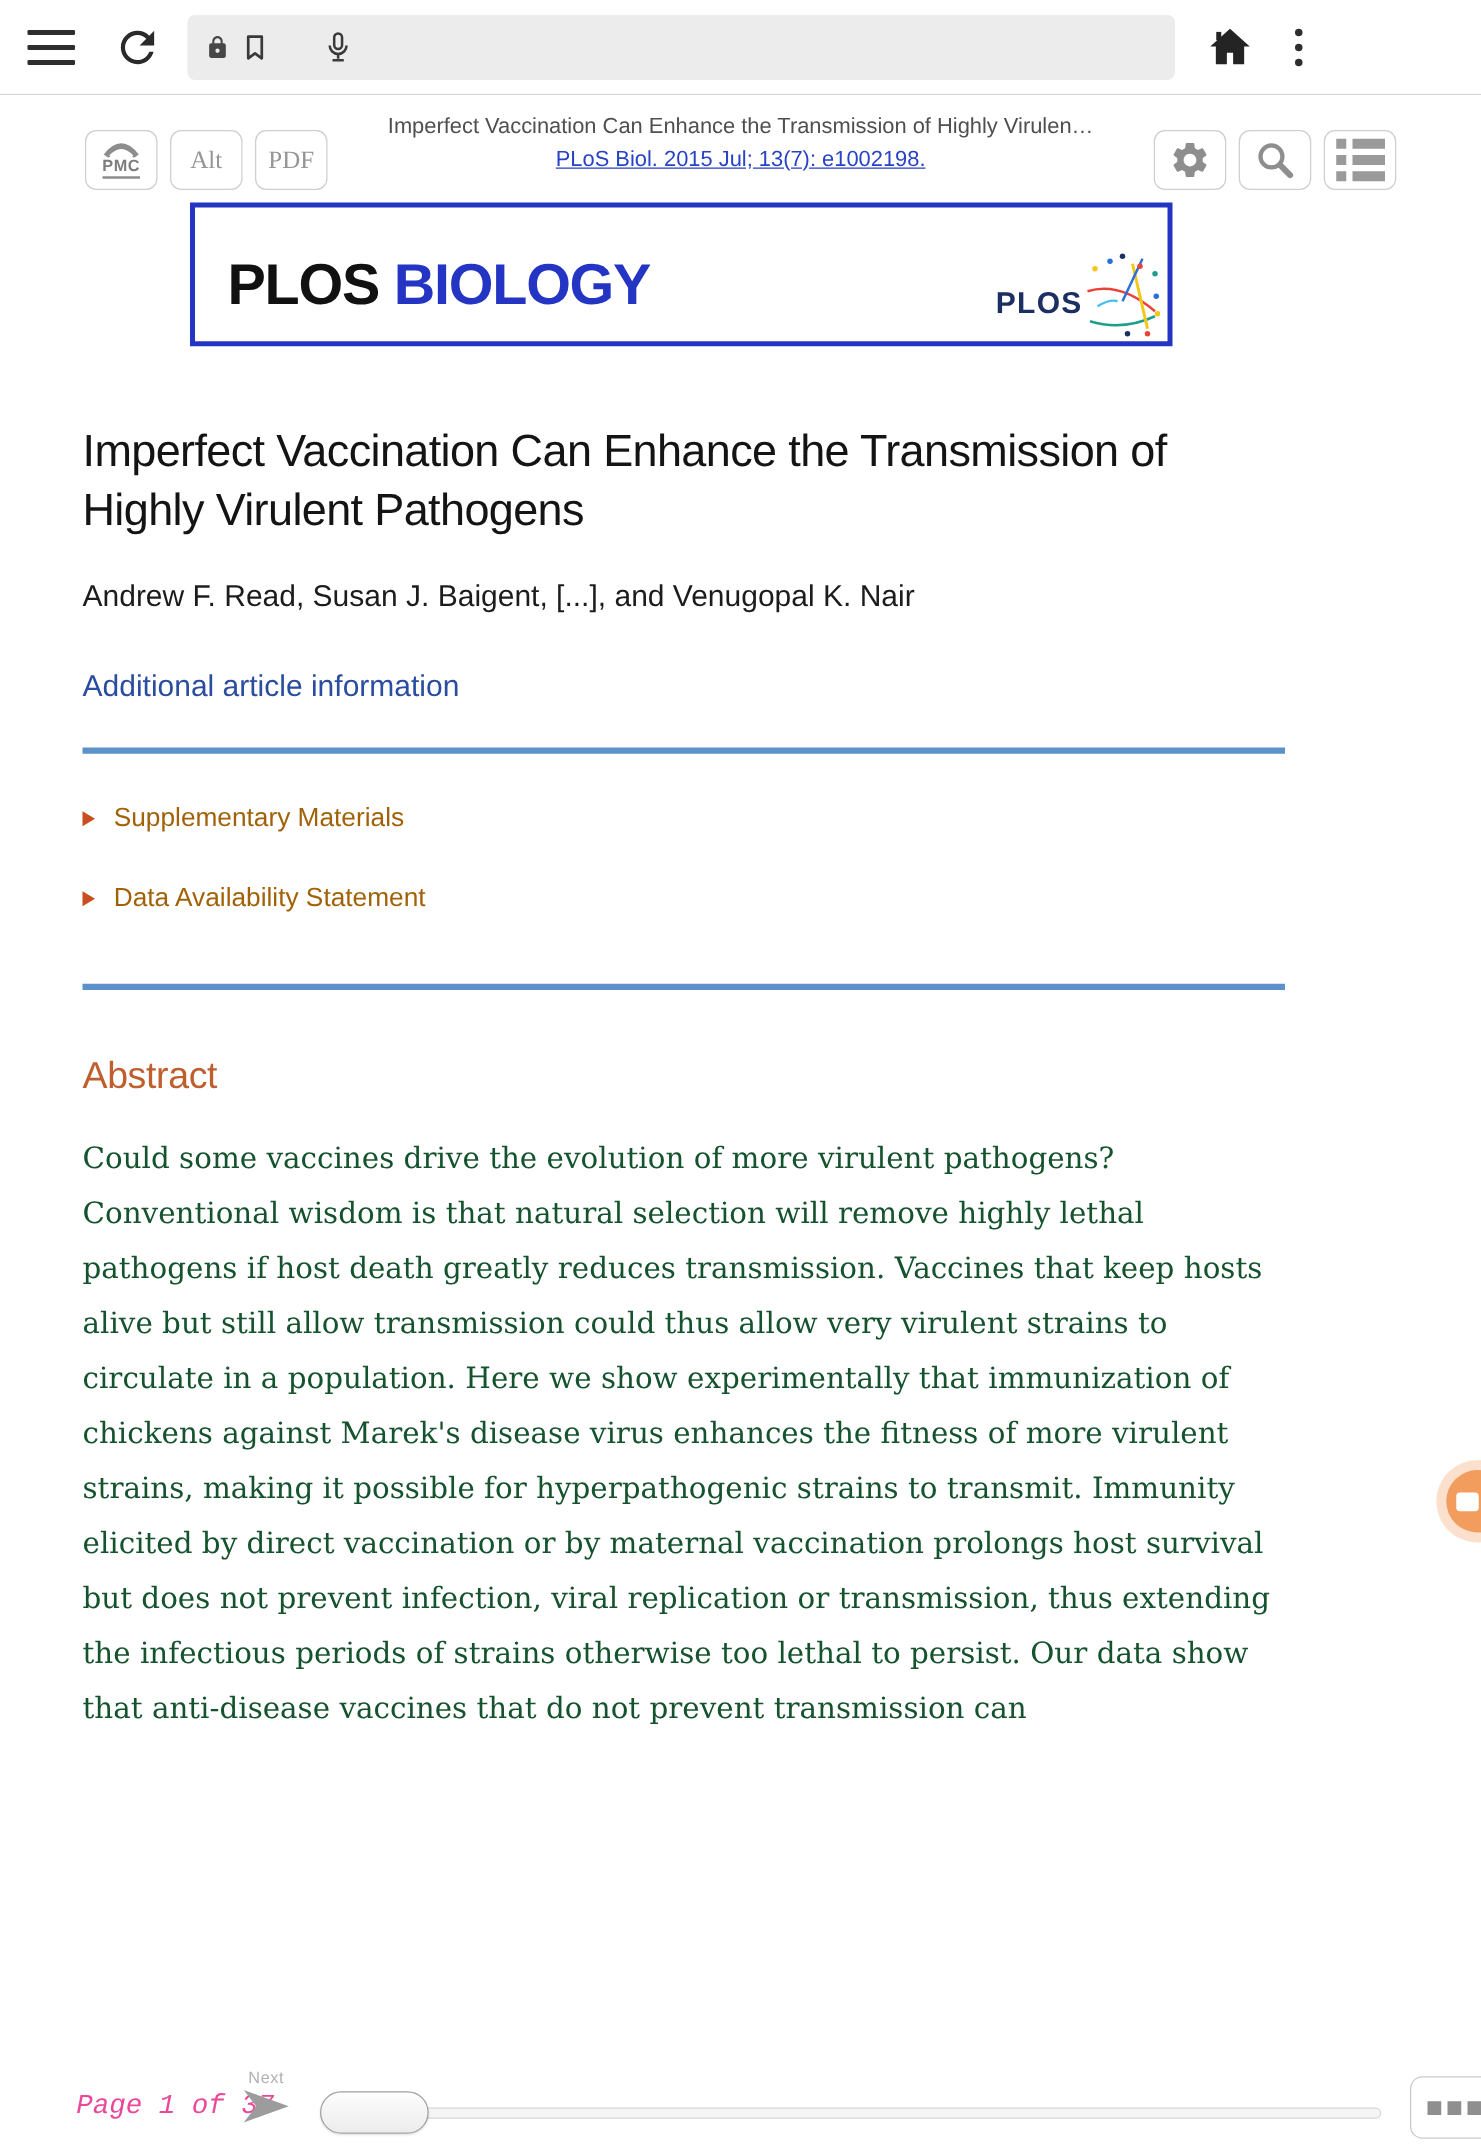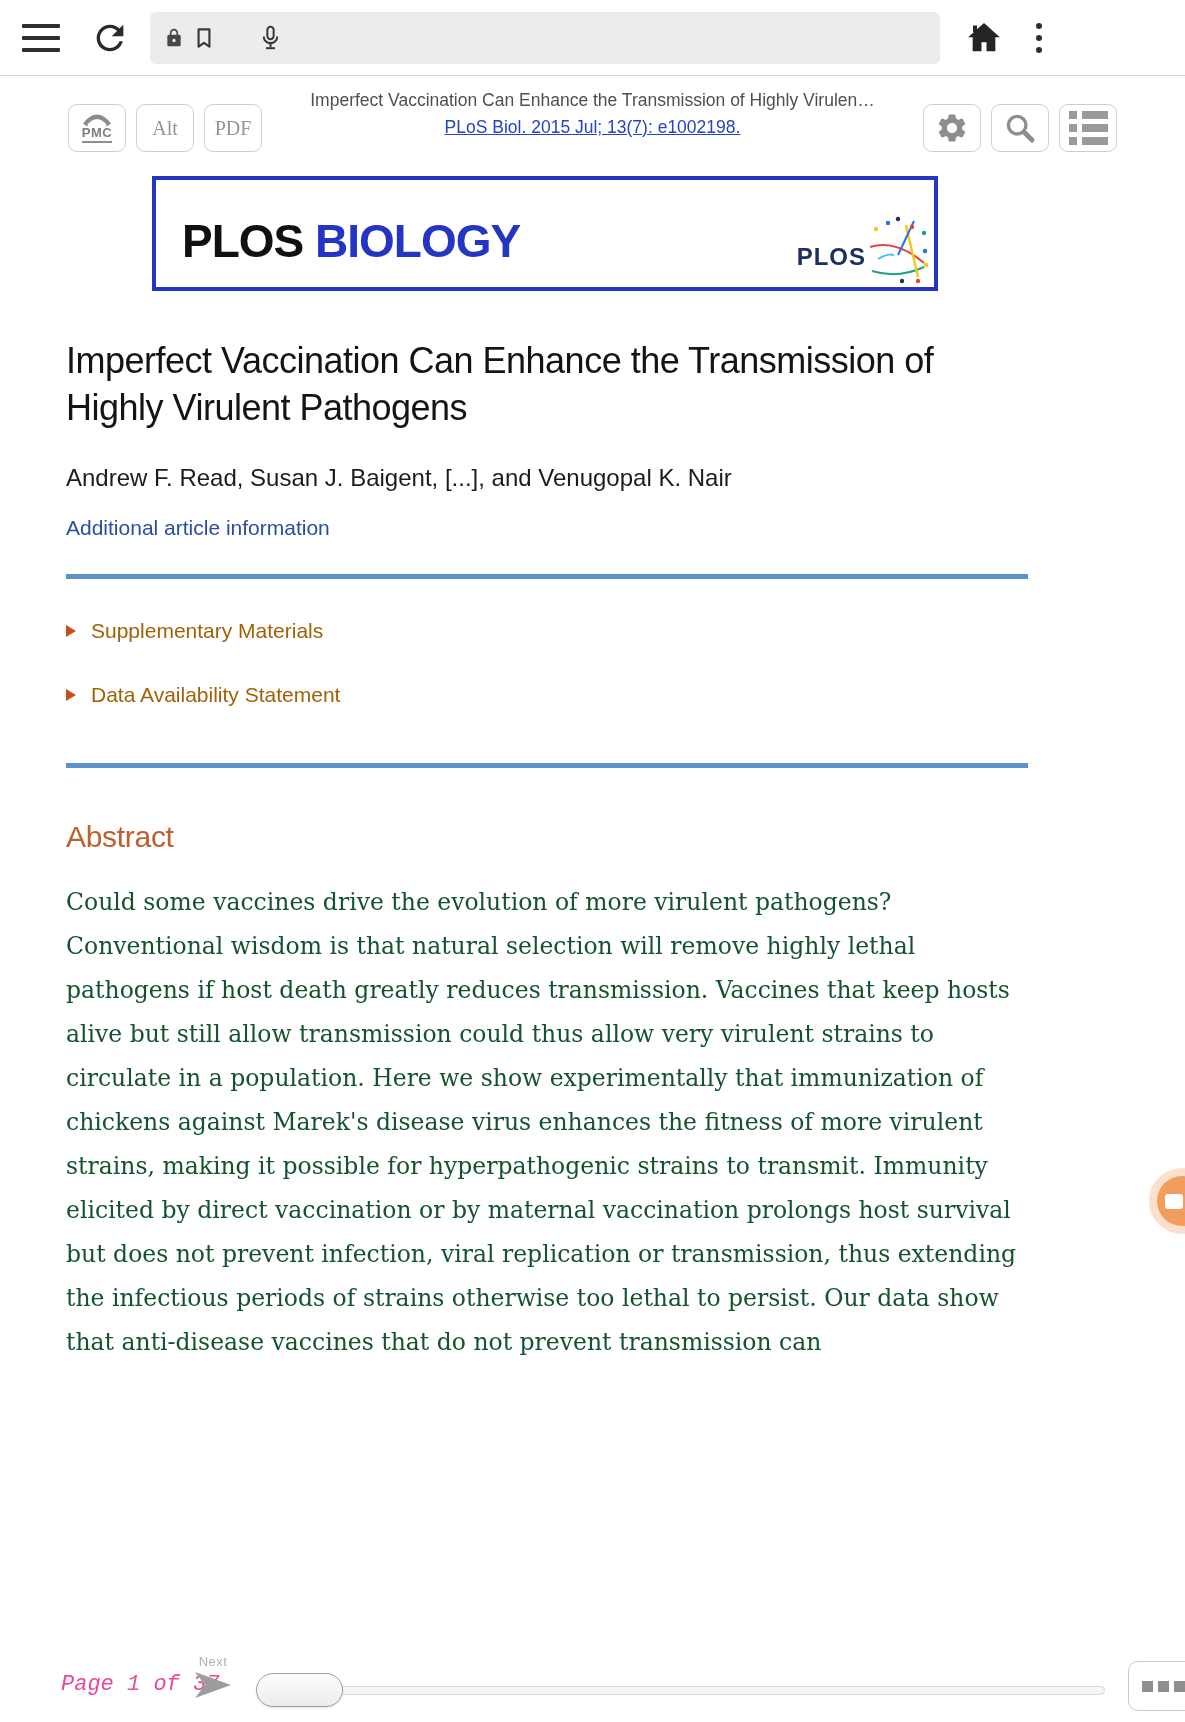--- a/index.html
+++ b/index.html
@@ -33,32 +33,32 @@
   .bar-title { font-size:17.5px; color:#4f4f4f; white-space:nowrap; }
   .bar-citation { font-size:17.5px; color:#2742c5; text-decoration:underline; margin-top:6px; white-space:nowrap; cursor:pointer; }
   .right-btns { display:flex; }
   .right-btns .tool-btn { margin-right:0; margin-left:10px; }
   .toc-icon { display:flex; flex-direction:column; gap:5px; }
   .toc-icon .row { display:flex; gap:5px; }
   .toc-icon .sq { width:8px; height:8px; background:#9a9a9a; }
   .toc-icon .bar { width:26px; height:8px; background:#9a9a9a; }
 
   
-  .plos-banner { position:absolute; top:176px; left:152px; width:786px; height:115px;
+  .plos-banner { position:absolute; top:162px; left:152px; width:786px; height:115px;
     border:4px solid #2435c4; background:#fff; }
   .plos-wordmark { position:absolute; left:26px; top:34px; font-size:46px; font-weight:bold; letter-spacing:-1px; color:#111; white-space:nowrap; }
   .plos-wordmark .biology { color:#2435c4; }
   .plos-corner { position:absolute; right:6px; bottom:2px; display:flex; align-items:flex-end; }
   .plos-corner .plos-small { font-size:24px; font-weight:bold; color:#1c2f63; letter-spacing:1px; margin-bottom:14px; }
 
   
   .content { position:absolute; top:338px; left:66px; width:962px; }
   .article-title { font-size:36px; line-height:1.3; color:#141414; letter-spacing:-0.5px; font-weight:normal; }
   .authors { margin-top:32px; font-size:24px; color:#1c1c1c; }
-  .addl-info { margin-top:24px; font-size:21px; color:#2b4da0; cursor:pointer; width:fit-content; }
+  .addl-info { margin-top:44px; font-size:24px; color:#2b4da0; cursor:pointer; width:fit-content; }
   .blue-rule { height:5px; background:#5c92c9; border:none; }
   .rule-1 { margin-top:34px; }
   .section-heading { font-size:30px; color:#c05f2e; font-weight:normal; letter-spacing:-0.3px; }
   .assoc-heading { margin-top:44px; }
   .assoc-link { margin-top:40px; display:flex; align-items:center; cursor:pointer; width:fit-content; }
   .assoc-link .tri { width:0; height:0; border-left:10px solid #c84e1d; border-top:6.5px solid transparent; border-bottom:6.5px solid transparent; margin-right:15px; }
   .assoc-link .lbl { font-size:21px; color:#a16207; }
   .rule-2 { margin-top:56px; }
   .abstract-heading { margin-top:52px; }
   .abstract-text { margin-top:26px; width:952px; font-family:"DejaVu Serif", serif; font-size:23.5px; line-height:44px; color:#14532d; }

